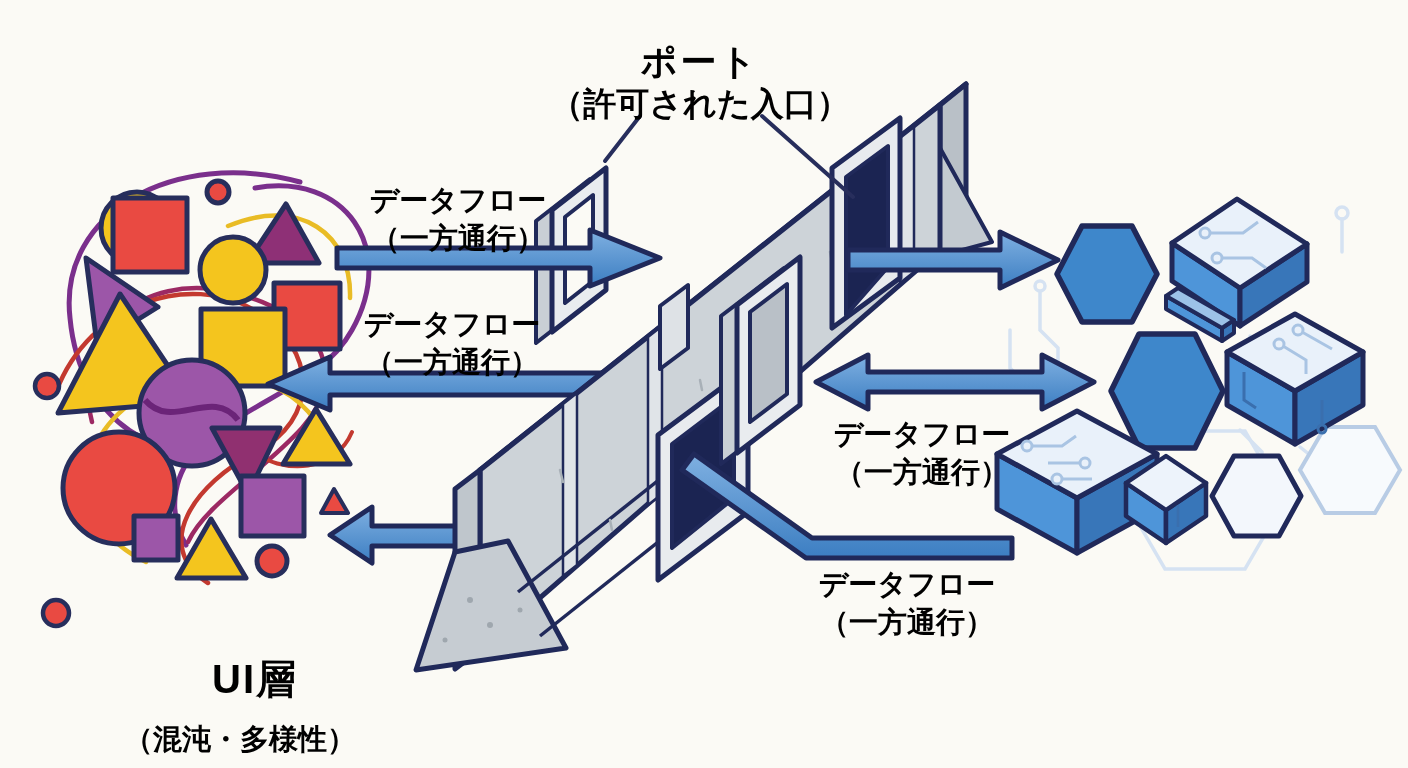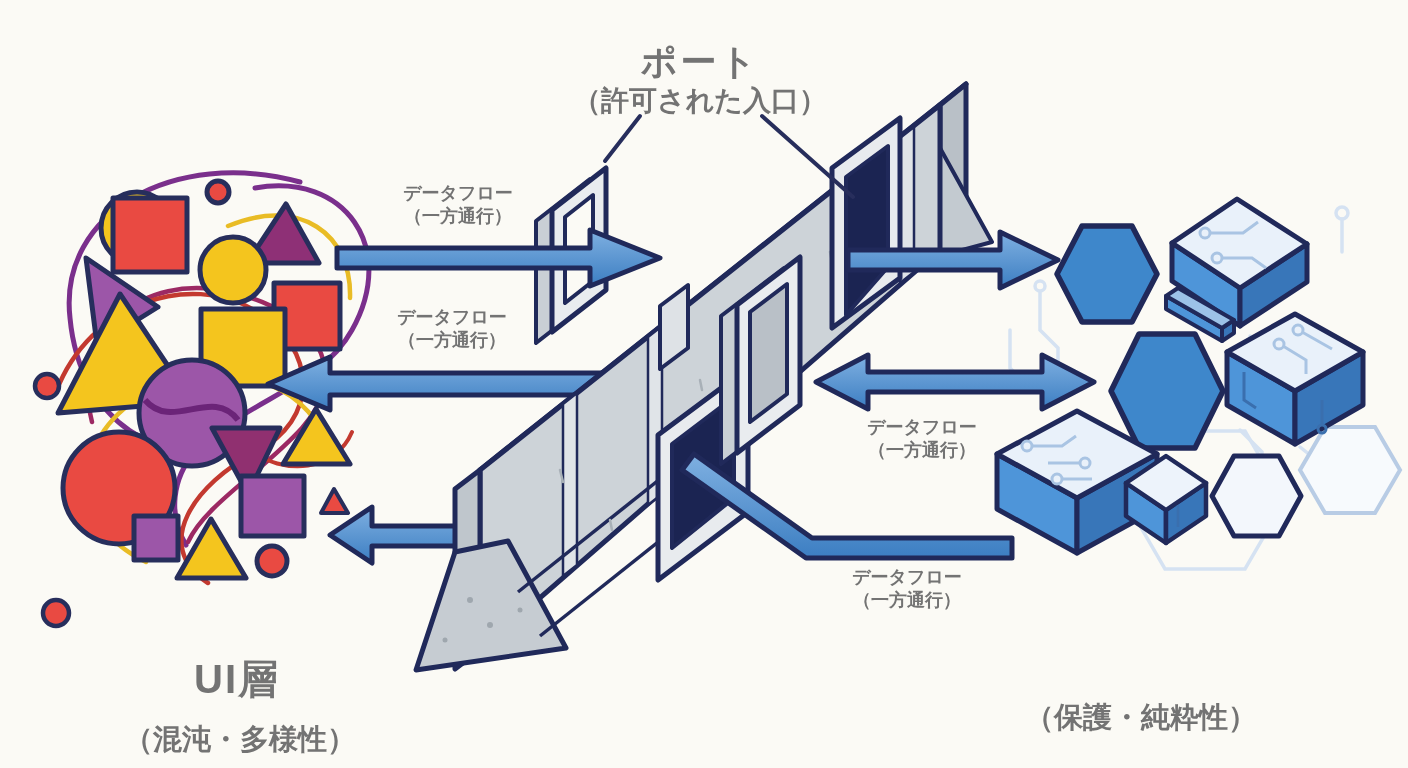--- a/index.html
+++ b/index.html
@@ -3,25 +3,25 @@
 <meta charset="utf-8">
 <style>
   html,body{margin:0;padding:0;background:#e9e9e9;}
   #stage{
     position:relative;width:1408px;height:768px;background:#FBFAF5;
     overflow:hidden;font-family:"Liberation Sans","DejaVu Sans",sans-serif;
   }
   #art{position:absolute;left:0;top:0;}
   .lbl{
     position:absolute;transform:translateX(-50%);
-    color:#737373;font-weight:800;text-align:center;white-space:nowrap;
+    color:#000000;font-weight:800;text-align:center;white-space:nowrap;
   }
   .port-title{font-size:36px;letter-spacing:3px;}
-  .port-sub{font-size:28px;}
-  .flow{font-size:18px;line-height:1.3;text-align:center;}
+  .port-sub{font-size:33px;}
+  .flow{font-size:29px;line-height:1.3;text-align:center;}
   .layer-title{font-size:40px;letter-spacing:2px;}
   .layer-sub{font-size:29px;}
 </style>
 </head>
 <body>
 
 <div id="stage">
 
 <svg id="art" width="1408" height="768" viewBox="0 0 1408 768">
   <defs>
@@ -227,19 +227,18 @@
 <div class="lbl flow" style="left:922px;top:416px;">
   <div>データフロー</div>
   <div>（一方通行）</div>
 </div>
 
 <div class="lbl flow" style="left:907px;top:566px;">
   <div>データフロー</div>
   <div>（一方通行）</div>
 </div>
 
-<div class="lbl layer-title" style="left:237px;top:652px;">UI層</div>
+<div class="lbl layer-title" style="left:255px;top:652px;">UI層</div>
 <div class="lbl layer-sub" style="left:240px;top:720px;">（混沌・多様性）</div>
 
 
-<div class="lbl layer-sub" style="left:1141px;top:698px;">（保護・純粋性）</div>
 
 </div>
 
 </body></html>

